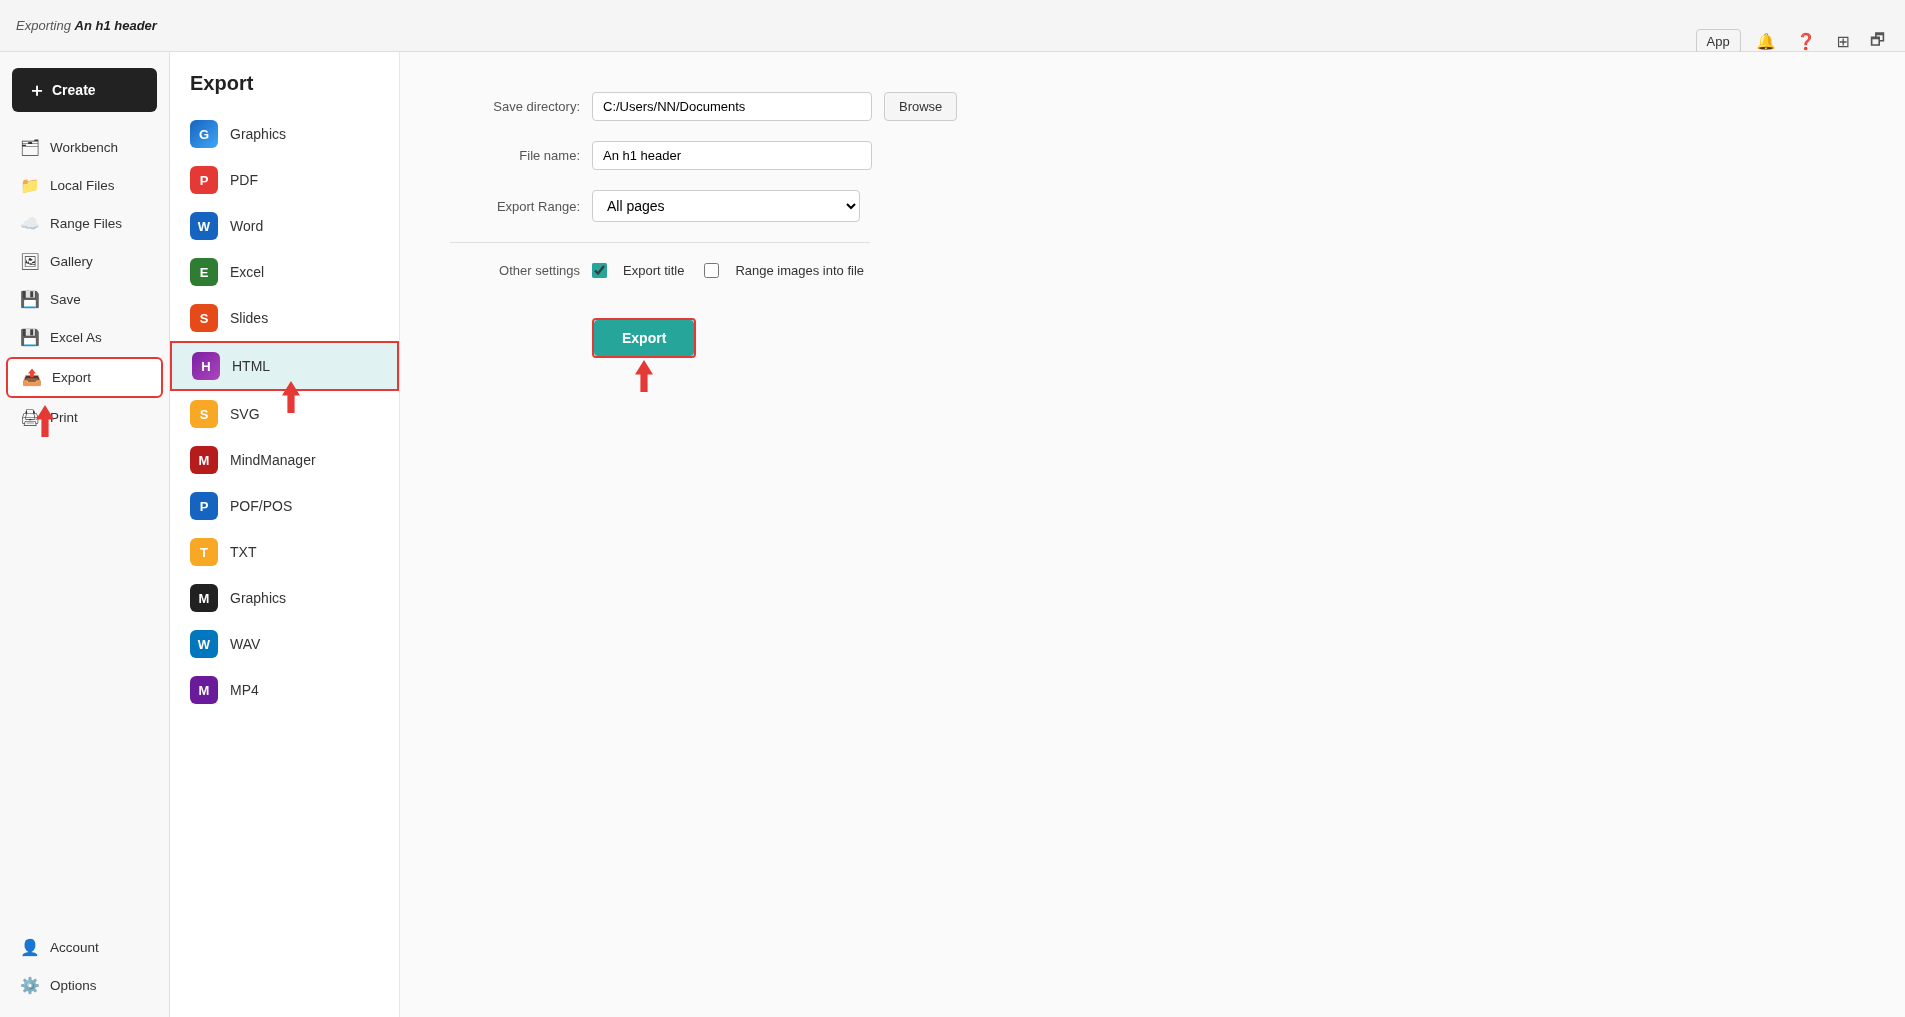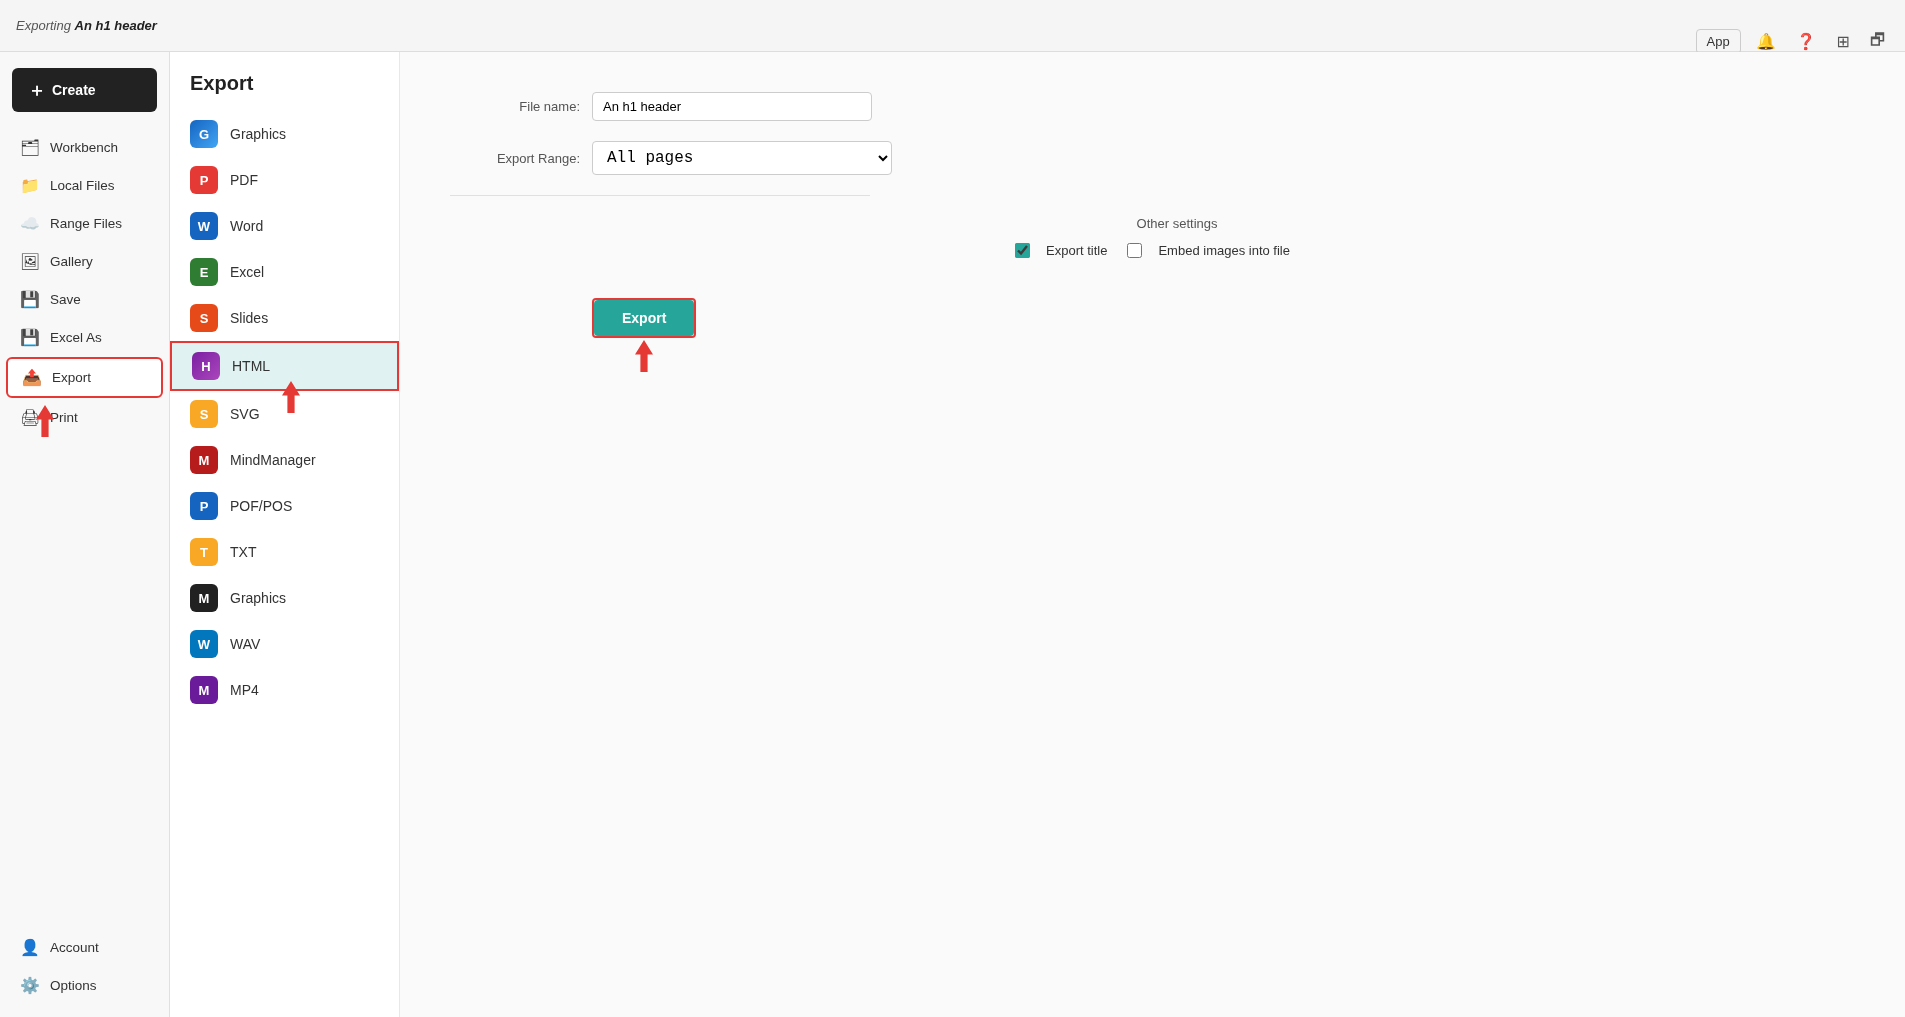--- a/index.html
+++ b/index.html
@@ -155,33 +155,31 @@
       border-radius: 4px;
       padding: 6px 14px;
       font-size: 13px;
       cursor: pointer;
       color: #333;
     }
     .settings-select {
       border: 1px solid #ccc;
       border-radius: 4px;
       padding: 6px 10px;
-      font-size: 16px;
-      width: 300px;
+      font-size: 14px;
+      width: 268px;
       background: #fff;
       cursor: pointer;
       outline: none;
-      font-family: Liberation Mono, monospace;
     }
     .divider { border: none; border-top: 1px solid #e0e0e0; margin: 10px 0 20px; width: 420px; }
     .other-settings-row {
       display: flex;
       align-items: center;
       gap: 12px;
-      flex-direction: column;
     }
     .other-settings-label {
       width: 130px;
       font-size: 13px;
       color: #555;
       text-align: right;
       flex-shrink: 0;
     }
     .checkbox-group { display: flex; align-items: center; gap: 20px; }
     .checkbox-item { display: flex; align-items: center; gap: 16px; font-size: 13px; color: #333; cursor: pointer; }
@@ -355,20 +353,25 @@
 
       <div class="format-item">
         <div class="format-icon icon-mp4">M</div>
         <span>MP4</span>
       </div>
     </div>
 
     <div class="export-settings">
 
       
+      <div class="settings-row">
+        <label class="settings-label">Save directory:</label>
+        <input class="settings-input" type="text" value="C:/Users/NN/Documents" style="">
+        <button class="browse-btn">Browse</button>
+      </div>
 
       
       <div class="settings-row">
         <label class="settings-label">File name:</label>
         <input class="settings-input" type="text" value="An h1 header" style="">
       </div>
 
       
       <div class="settings-row">
         <label class="settings-label">Export Range:</label>
@@ -384,21 +387,21 @@
       
       <div class="other-settings-row">
         <span class="other-settings-label">Other settings</span>
         <div class="checkbox-group">
           <label class="checkbox-item">
             <input type="checkbox" checked="" style="">
             <span>Export title</span>
           </label>
           <label class="checkbox-item">
             <input type="checkbox" style="">
-            <span>Embed images into file</span>
+            <span>Range images into file</span>
           </label>
         </div>
       </div>
 
       
       <div style="margin-top: 40px; margin-left: 142px; display:inline-block; position: relative;">
         <div class="export-btn-border">
           <button class="export-btn">Export</button>
         </div>
         

